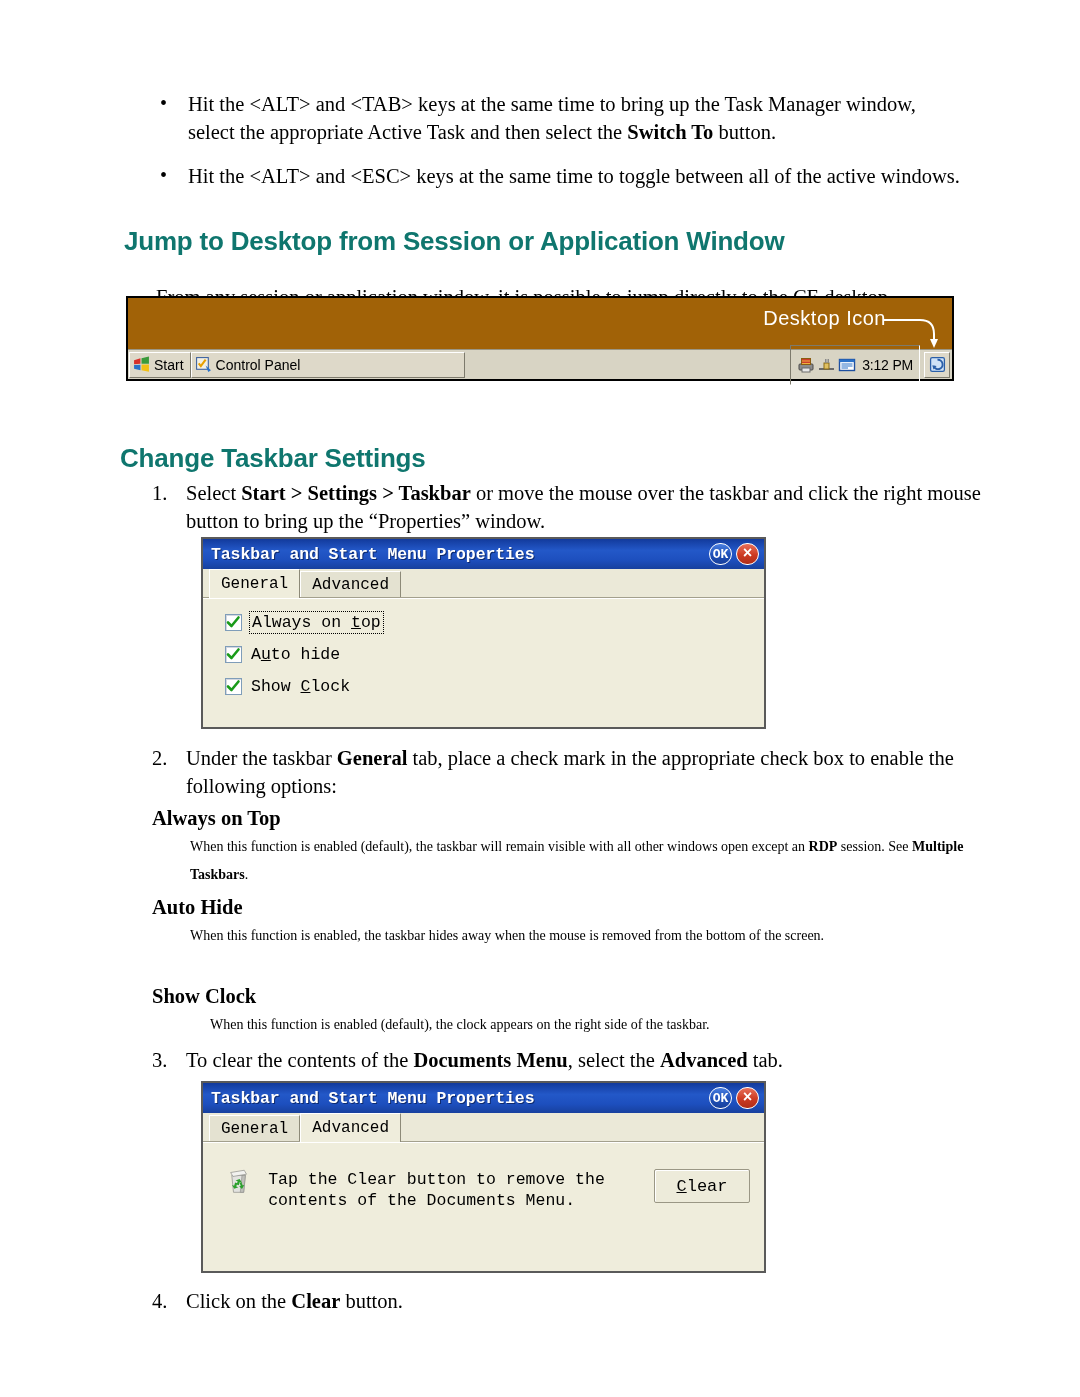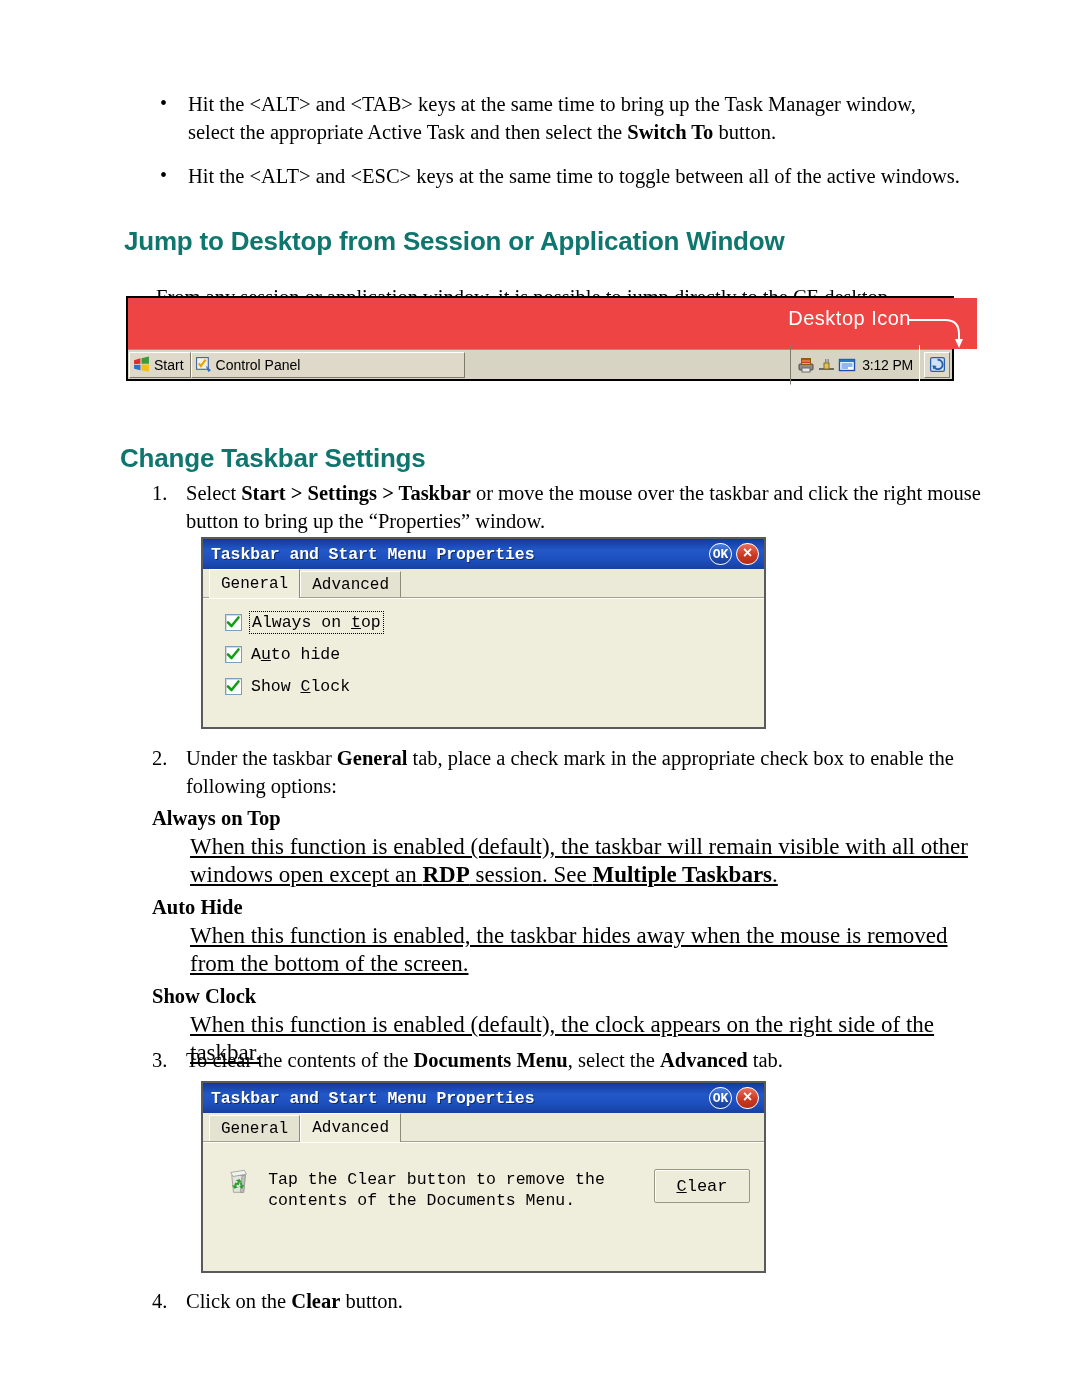--- a/index.html
+++ b/index.html
@@ -88,50 +88,48 @@
     font-size: 20.5px;
     font-weight: bold;
     line-height: 28px;
   }
   #sub-aot { left: 152px; top: 804px; }
   #sub-ah  { left: 152px; top: 893px; }
   #sub-sc  { left: 152px; top: 982px; }
 
   .sub-body {
     position: absolute;
-    font-size: 23px;
+    font-size: 14px;
     line-height: 28px;
     width: 795px;
     left: 190px;
-    text-decoration: underline;
   }
   #body-aot { top: 833px; }
   #body-ah  { top: 922px; }
-  #body-sc  { top: 1011px; }
+  #body-sc  { top: 1011px; margin-left: 20px; }
 
   b { font-weight: bold; }
 
   
   #taskbar-figure {
     position: absolute;
     left: 126px;
     top: 296px;
     width: 828px;
     height: 85px;
     border: 2px solid #000000;
     box-sizing: border-box;
     background: #3c6ca5;
   }
   #taskbar-blue {
     position: absolute;
     left: 0; top: 0;
     width: 100%;
     height: 51px;
-    background: #ef4444;
-    padding-left: 25px;
+    background: #a16207;
   }
   #desktop-callout {
     position: absolute;
     right: 66px;
     top: 9px;
     font-family: "Liberation Sans", sans-serif;
     font-size: 20px;
     color: #ffffff;
     letter-spacing: 0.5px;
     white-space: nowrap;

